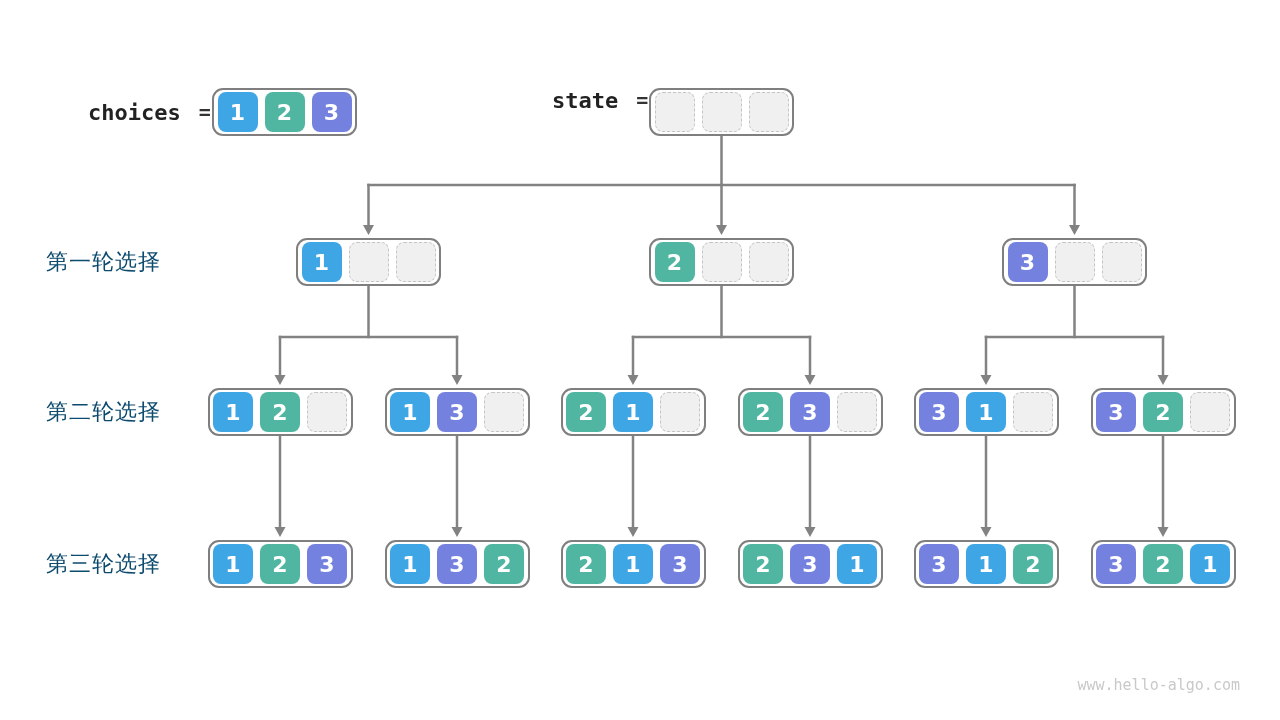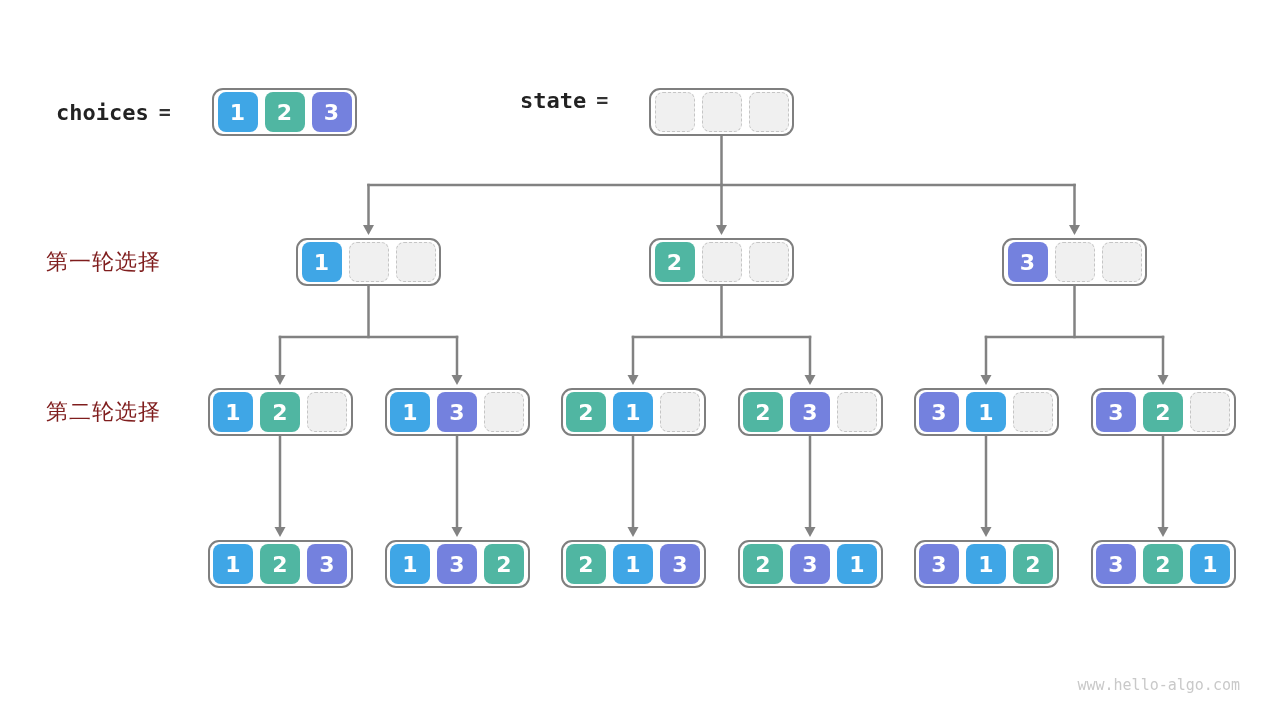--- a/index.html
+++ b/index.html
@@ -2,28 +2,28 @@
 <html><head>
 <meta charset="utf-8">
 <style>
   html,body{margin:0;padding:0;background:#ffffff;}
   #canvas{
     position:relative;width:1280px;height:720px;background:#ffffff;overflow:hidden;
     font-family:"DejaVu Sans","Liberation Sans",sans-serif;
   }
   #arrows{position:absolute;left:0;top:0;width:1280px;height:720px;}
   .code-label{
-    position:absolute;height:48px;display:flex;align-items:center;gap:10px;
+    position:absolute;height:48px;display:flex;align-items:center;gap:18px;
     font-family:"DejaVu Sans Mono","Liberation Mono",monospace;
-    font-weight:bold;font-size:22px;color:#222222;
+    font-weight:bold;font-size:22px;color:#222222;margin-left:32px;
   }
   .code-label .eq{font-size:20px;color:#333333;}
   .row-label{
     position:absolute;left:46px;width:190px;height:48px;display:flex;align-items:center;
-    font-size:22px;color:#7f1d1d;letter-spacing:1px;
+    font-size:22px;color:#0c4a6e;letter-spacing:1px;
   }
   .abox{
     position:absolute;width:145px;height:48px;box-sizing:border-box;
     background:#ffffff;border:2px solid var(--box-border);border-radius:11px;
     display:flex;align-items:center;justify-content:space-between;padding:0 3.5px;
   }
   .cell{
     width:40px;height:40px;box-sizing:border-box;border-radius:8px;
     display:flex;align-items:center;justify-content:center;
     font-size:22px;font-weight:600;color:#ffffff;
@@ -88,20 +88,21 @@
     <span class="eq">=</span>
   </div>
 
   <div class="code-label" style="left:520px;top:76px;">
     <span>state</span>
     <span class="eq">=</span>
   </div>
 
   <div class="row-label" style="top:238px;">第一轮选择</div>
   <div class="row-label" style="top:388px;">第二轮选择</div>
+  <div class="row-label" style="top:540px;">第三轮选择</div>
 
   <div class="watermark">www.hello-algo.com</div>
 <div class="abox" style="left: 212px; top: 88px;">
       <div class="cell v1">1</div>
       <div class="cell v2">2</div>
       <div class="cell v3">3</div>
     </div>
     <div class="abox" style="left: 649px; top: 88px;">
       <div class="cell empty"></div>
       <div class="cell empty"></div>

